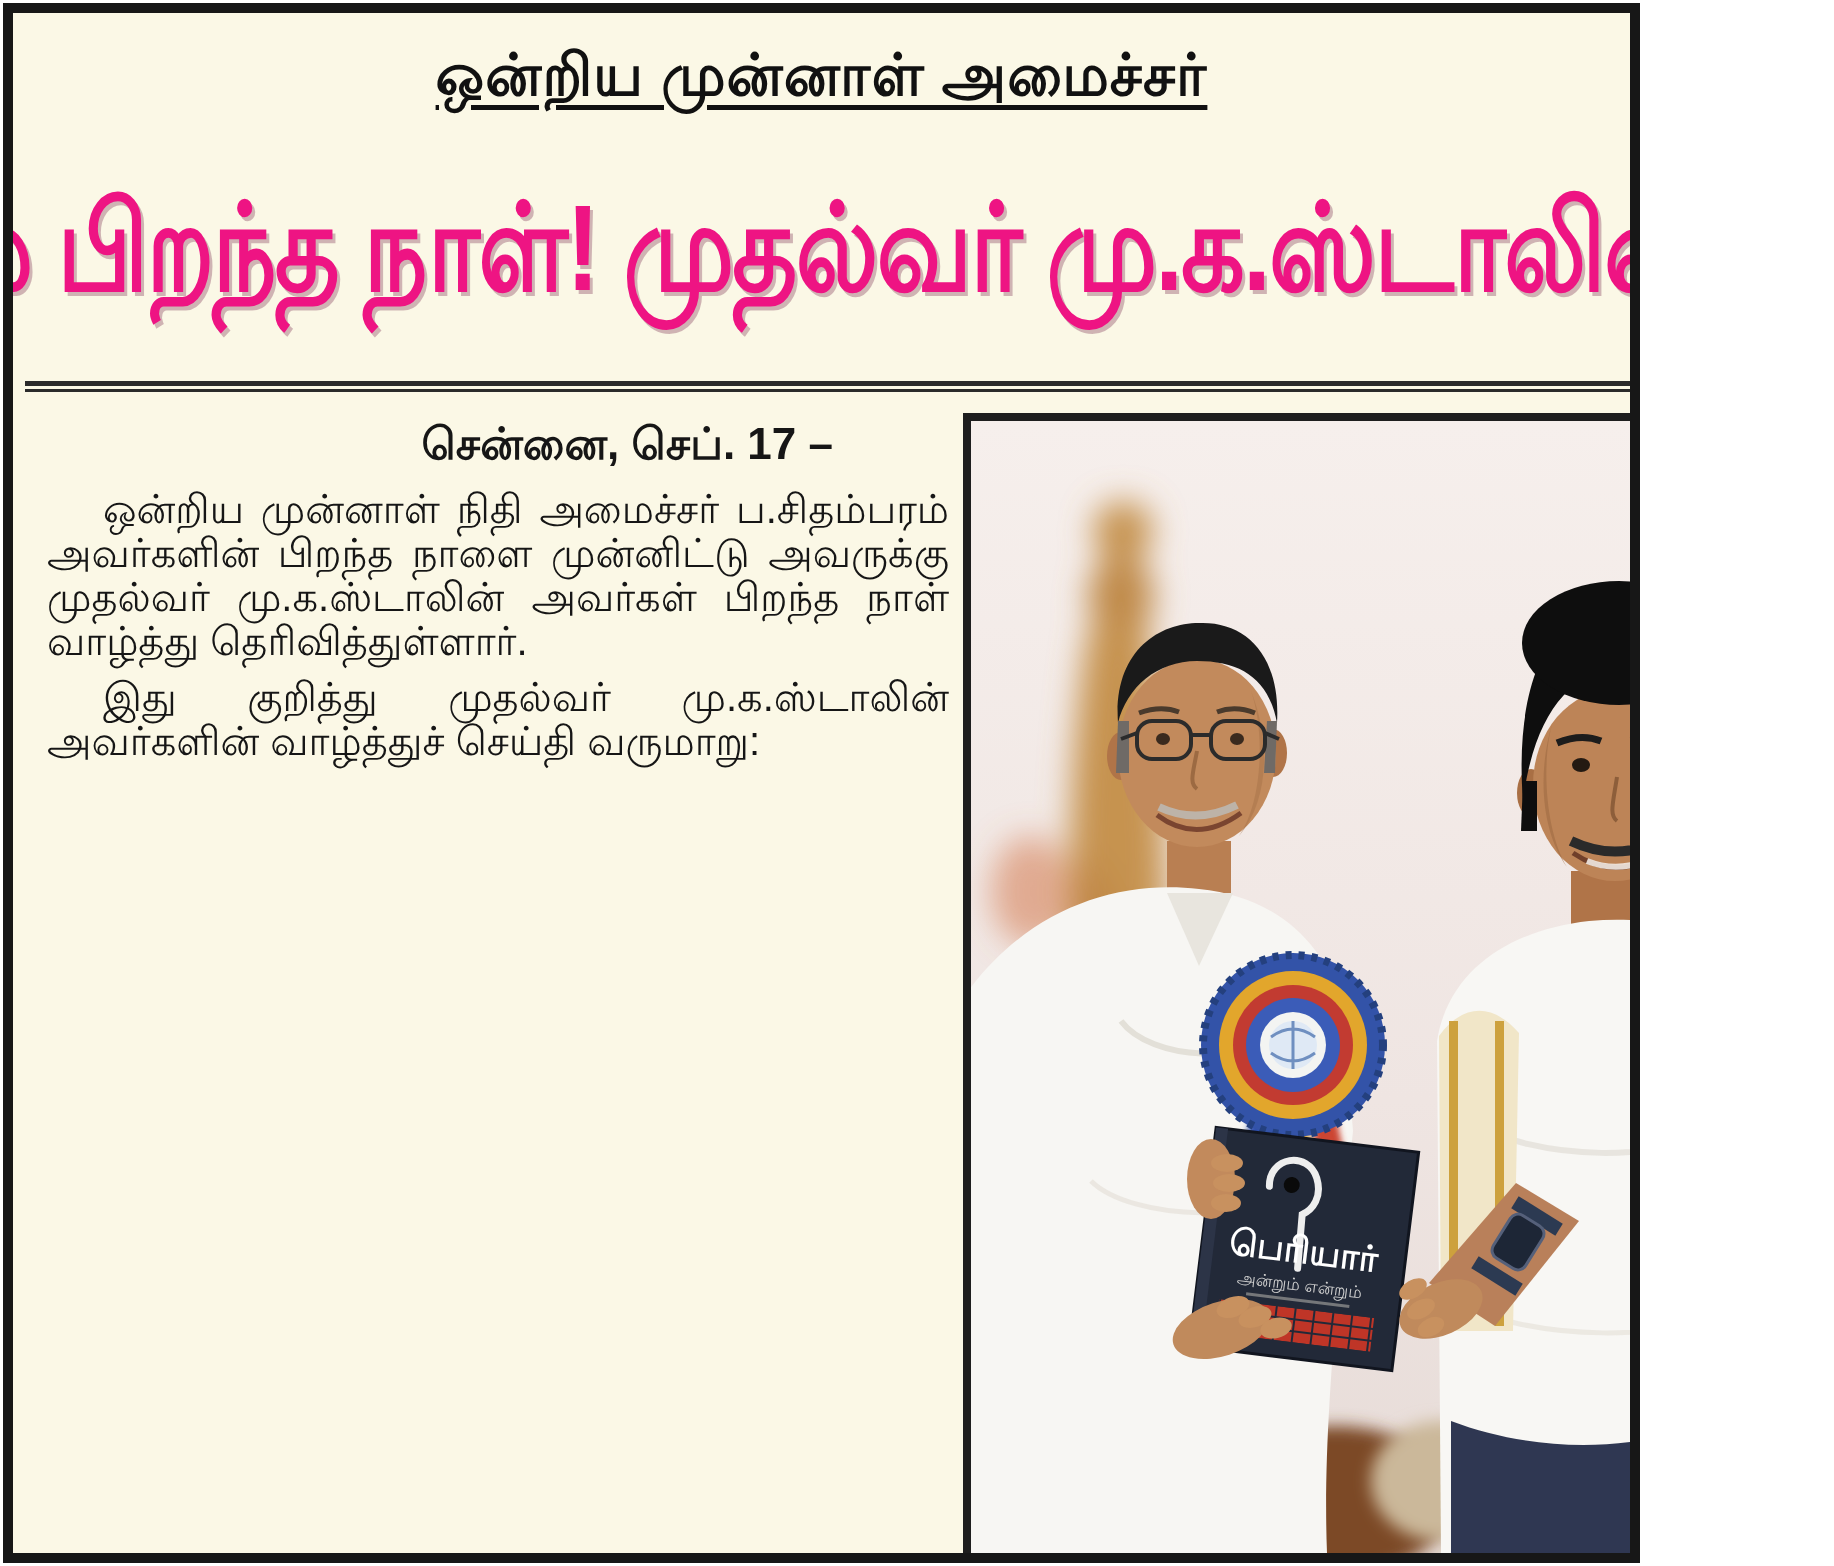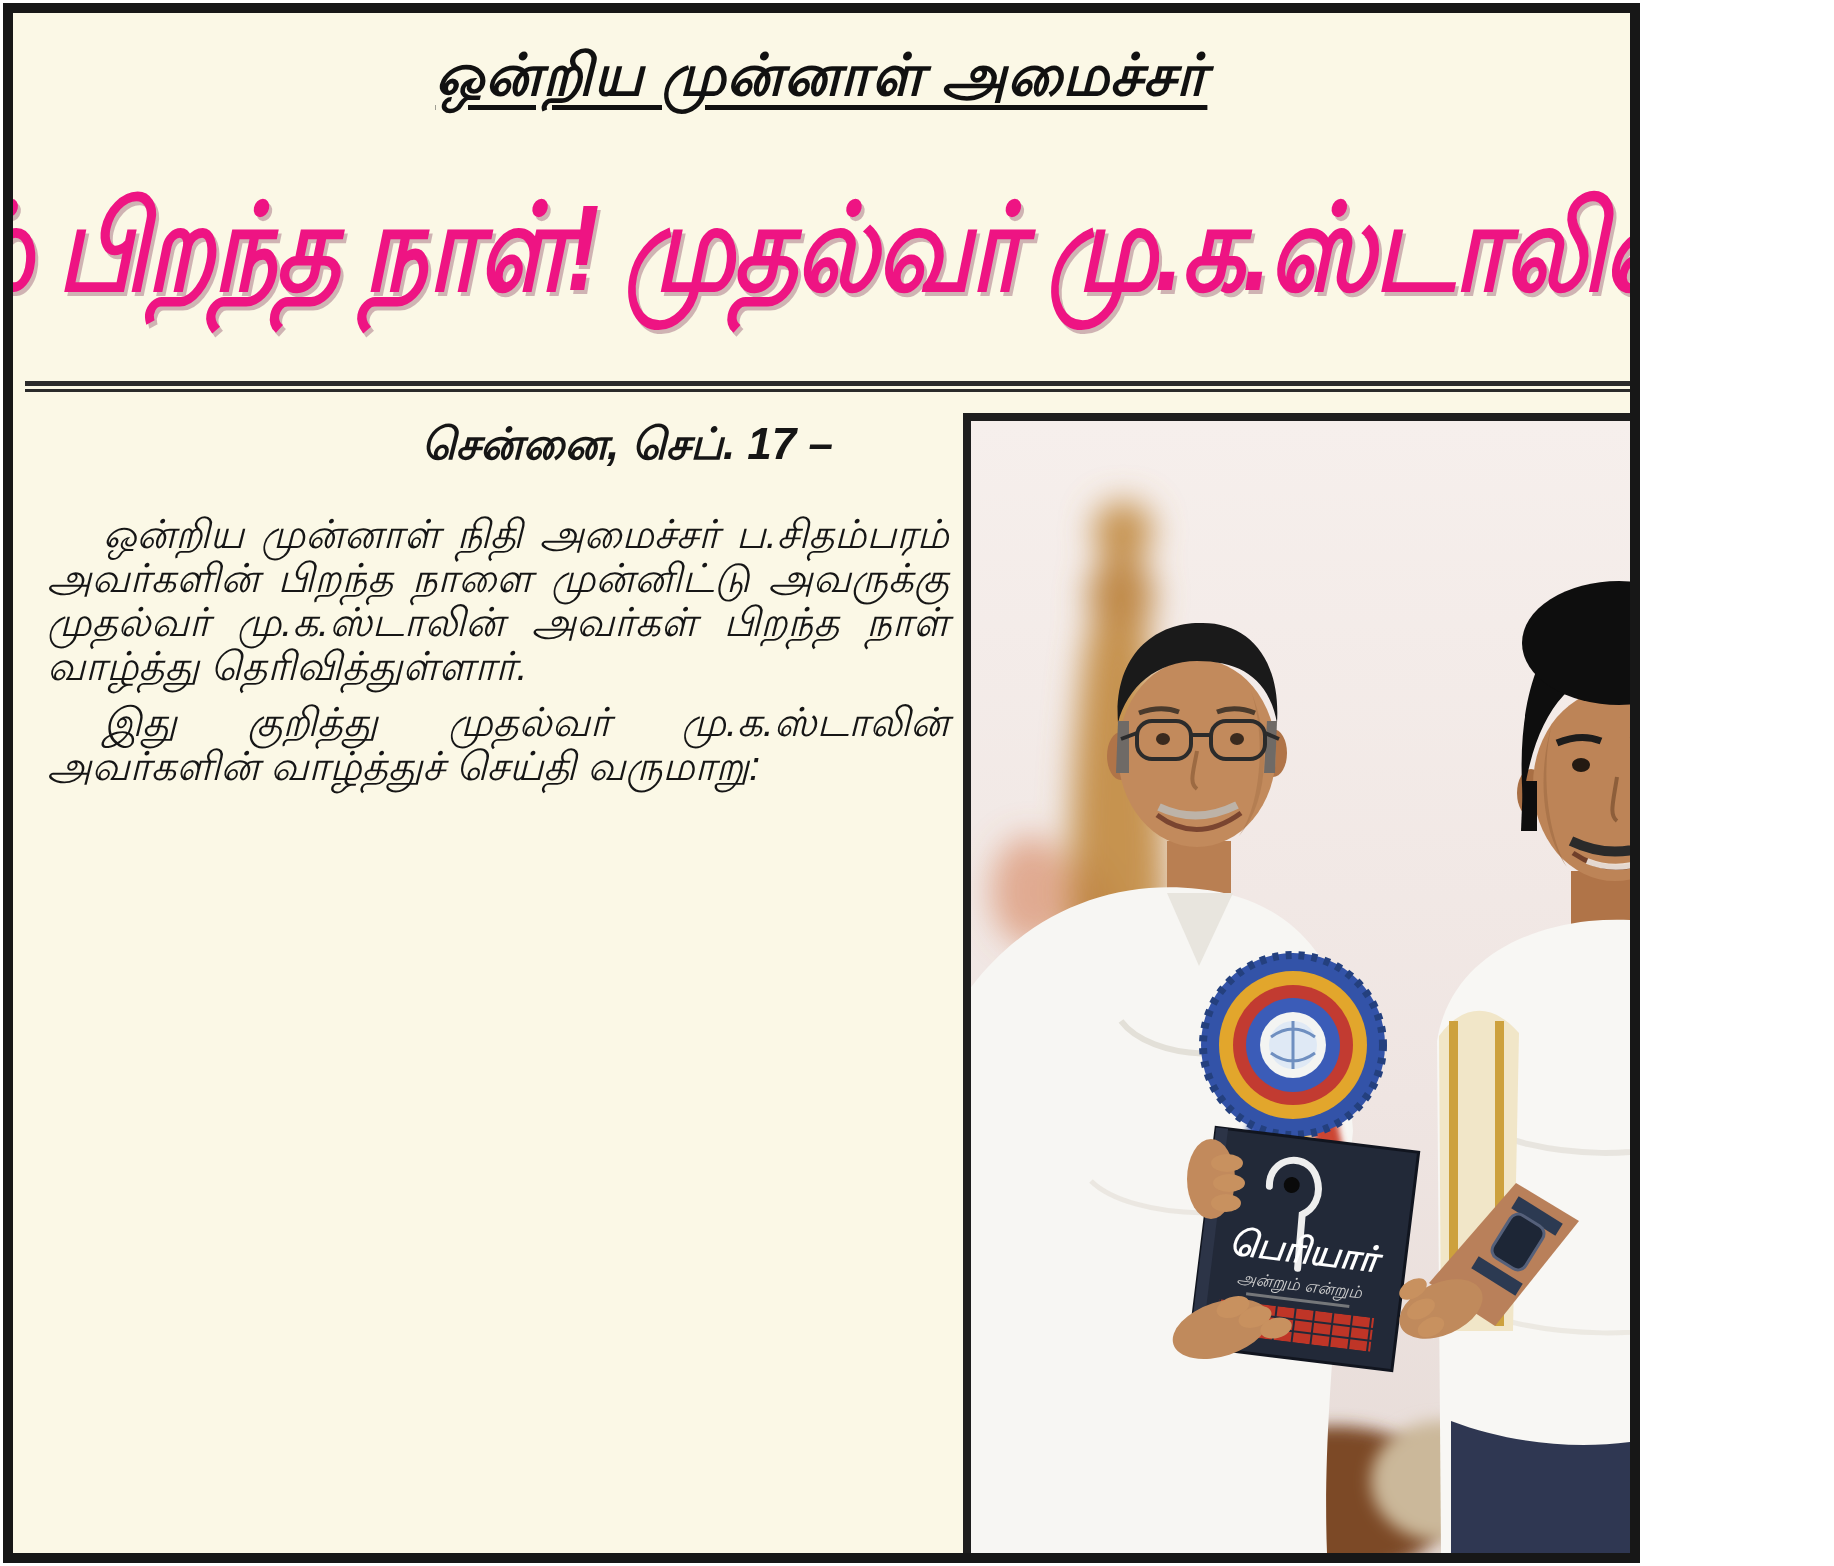--- a/index.html
+++ b/index.html
@@ -1,18 +1,18 @@
 <!DOCTYPE html>
 <html><head>
 <meta charset="utf-8">
 <style>
   html,body{margin:0;padding:0;background:#ffffff;}
   .page{
     position:relative;width:1643px;height:1566px;background:#ffffff;
-    font-family:"Liberation Sans","DejaVu Sans",sans-serif;overflow:hidden;font-style:italic;
+    font-family:"Liberation Sans","DejaVu Sans",sans-serif;overflow:hidden;
   }
   .clip{
     position:absolute;left:3px;top:3px;right:3px;bottom:3px;
     border:10px solid #171717;background:#fbf8e6;overflow:hidden;
   }
   .kicker{
     position:absolute;left:0;top:28px;width:100%;text-align:center;
     font-size:58px;font-weight:800;color:#111;letter-spacing:1px;
     text-decoration:underline;text-decoration-thickness:5px;text-underline-offset:10px;
   }
@@ -27,21 +27,21 @@
   }
   .rule{
     position:absolute;left:12px;top:368px;width:1790px;height:3px;
     border-top:5px solid #2b2b2b;border-bottom:3px solid #2b2b2b;
   }
   .body-col{
     position:absolute;left:34px;top:398px;width:902px;color:#161616;
   }
   .dateline{
     text-align:right;padding-right:116px;font-size:44px;font-weight:700;
-    margin:8px 0 37px 0;
+    margin:8px 0 12px 0;
   }
   .body-col p{
     margin:0 0 12px 0;font-size:40px;line-height:44px;text-align:justify;
     text-indent:56px;
   }
   .body-col p.bold{font-weight:700;}
   .photo-frame{
     position:absolute;left:950px;top:400px;width:852px;height:1148px;
     border:8px solid #1e1e1e;background:#efe7e4;box-sizing:border-box;
   }

